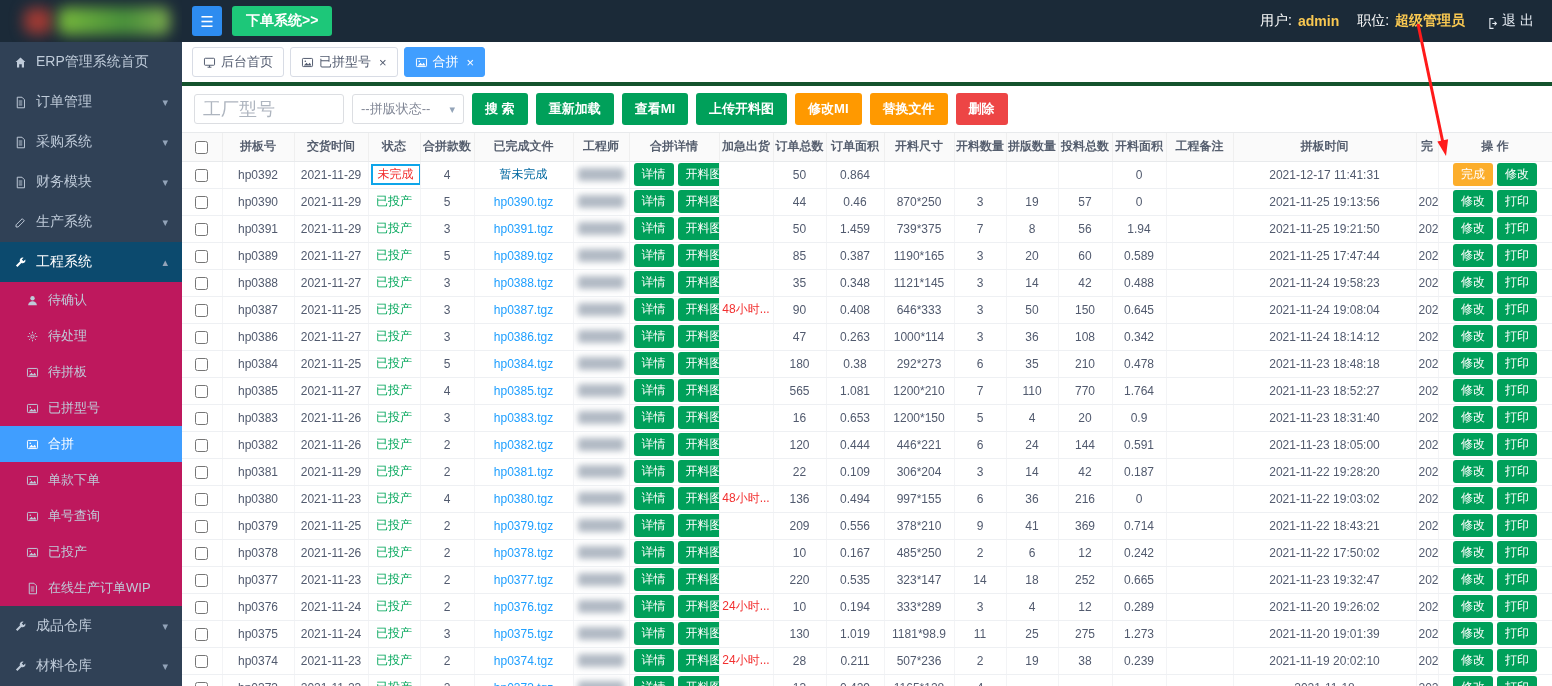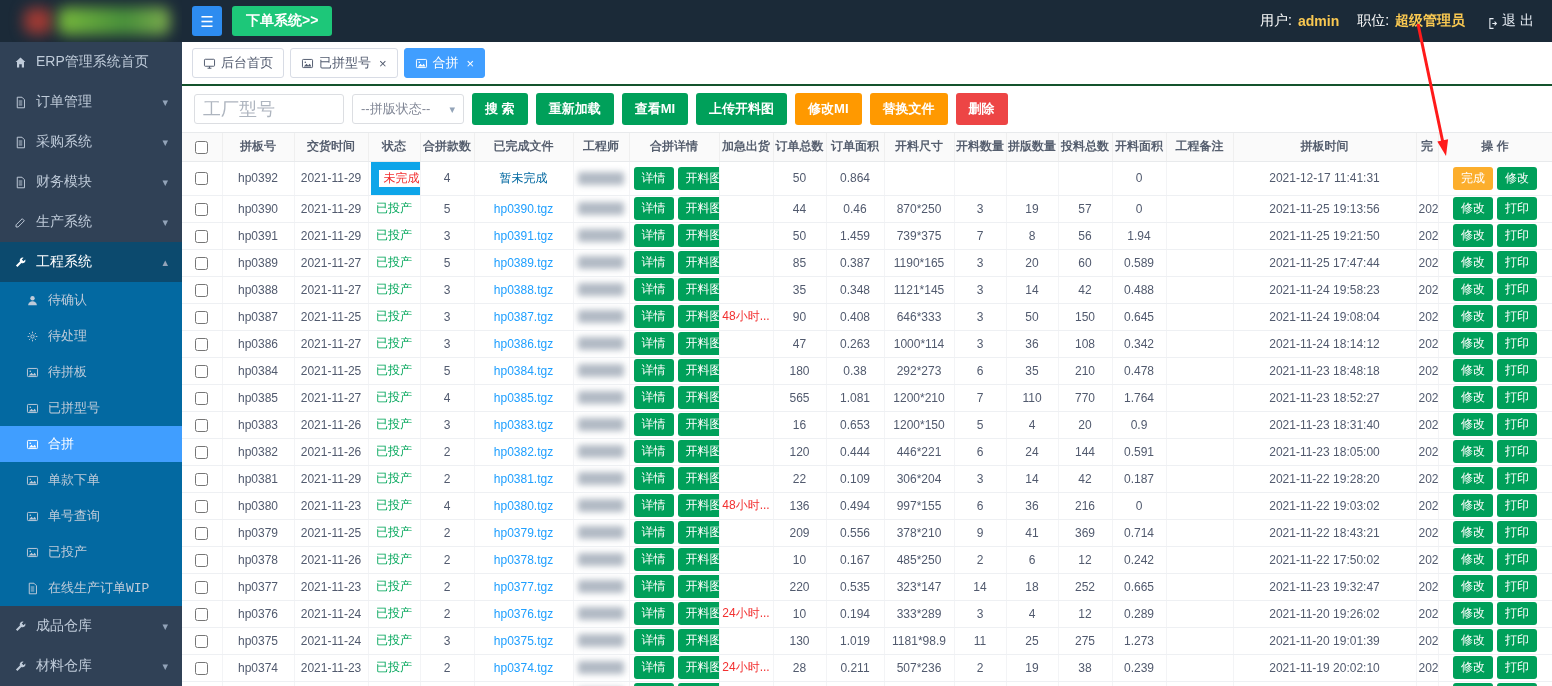--- a/index.html
+++ b/index.html
@@ -20,27 +20,27 @@
   .gold{color:#f9c851;font-weight:bold;}
   .logout{display:flex;align-items:flex-end;gap:4px;margin-left:14px;cursor:pointer;color:#e8eef5;}
 
   
   .body-row{flex:1;display:flex;min-height:0;}
   .sidebar{width:182px;flex:0 0 182px;background:#304156;color:#bfcbd9;overflow:hidden;}
   .side-item{height:40px;display:flex;align-items:center;gap:9px;padding:0 14px;font-size:14px;cursor:pointer;white-space:nowrap;}
   .side-item .lbl{flex:1;overflow:hidden;}
   .side-item.open{background:#0c4a6e;color:#fff;}
   .caret{font-size:11px;color:#93a3b8;}
-  .submenu{background:#0369a1;font-family:Liberation Mono, monospace;}
+  .submenu{background:#be185d;}
   .sub-item{height:36px;display:flex;align-items:center;gap:9px;padding:0 10px 0 26px;font-size:13px;cursor:pointer;white-space:nowrap;}
   .sub-item.active{background:#409eff;color:#fff;}
   .ico{display:inline-flex;align-items:center;justify-content:center;}
 
   .main{flex:1;min-width:0;display:flex;flex-direction:column;background:#fff;}
-  .tabbar{height:44px;flex:0 0 44px;border-bottom:2px solid #14532d;display:flex;align-items:center;gap:6px;padding:0 10px;}
+  .tabbar{height:44px;flex:0 0 44px;border-bottom:4px solid #14532d;display:flex;align-items:center;gap:6px;padding:0 10px;}
   .tab{display:flex;align-items:center;gap:5px;border:1px solid #d8dce5;border-radius:3px;padding:5px 10px;font-size:13px;color:#515a6e;cursor:pointer;background:#fff;}
   .tab.active{background:#409eff;border-color:#409eff;color:#fff;}
   .tab-close{margin-left:3px;font-size:13px;line-height:1;}
 
   .toolbar{height:46px;flex:0 0 46px;display:flex;align-items:center;gap:8px;padding:0 12px;}
   .text-input{width:150px;height:30px;border:1px solid #dcdee2;border-radius:3px;padding:0 8px;font-size:18px;color:#515a6e;outline:none;}
   .text-input::placeholder{color:#aeb5bf;}
   .select{width:112px;height:30px;border:1px solid #dcdee2;border-radius:3px;display:flex;align-items:center;justify-content:space-between;padding:0 8px;font-size:13px;color:#808695;background:#fff;cursor:pointer;}
   #toolbar-buttons{display:flex;align-items:center;gap:8px;}
   .btn{border:none;border-radius:3px;color:#fff;cursor:pointer;font-size:13px;padding:7px 13px;font-weight:bold;}
@@ -53,21 +53,21 @@
   
   .table-wrap{flex:1;min-height:0;overflow:hidden;border-top:1px solid #e8eaec;}
   table{border-collapse:collapse;table-layout:fixed;width:1370px;font-size:12px;color:#515a6e;}
   th{background:#fafafa;height:28px;font-weight:bold;color:#555e6e;border-bottom:1px solid #e8eaec;border-right:1px solid #efefef;white-space:nowrap;overflow:hidden;}
   td{height:27px;text-align:center;border-bottom:1px solid #eef0f3;border-right:1px solid #f3f4f6;white-space:nowrap;overflow:hidden;padding:0 2px;}
   input[type=checkbox]{width:13px;height:13px;vertical-align:middle;cursor:pointer;}
   a.file-link{color:#1e9fff;text-decoration:none;}
   .file-plain{color:#0369a1;}
   .status.red{color:#f23030;}
   .status.green{color:#00a65a;}
-  .status.annotated{border:8px solid #0ea5e9;display:inline-block;padding:0 5px;line-height:17px;}
+  .status.annotated{border:2px solid #0ea5e9;display:inline-block;padding:0 5px;line-height:17px;}
   .urgent{color:#f23030;}
   .blur-pill{width:46px;height:13px;margin:0 auto;background:#97a2b0;border-radius:2px;filter:blur(3px);opacity:.75;}
 
   .arrow-overlay{position:absolute;left:0;top:0;width:1552px;height:686px;pointer-events:none;z-index:50;}
 </style>
 </head>
 <body>
 
 <div class="app">
 

